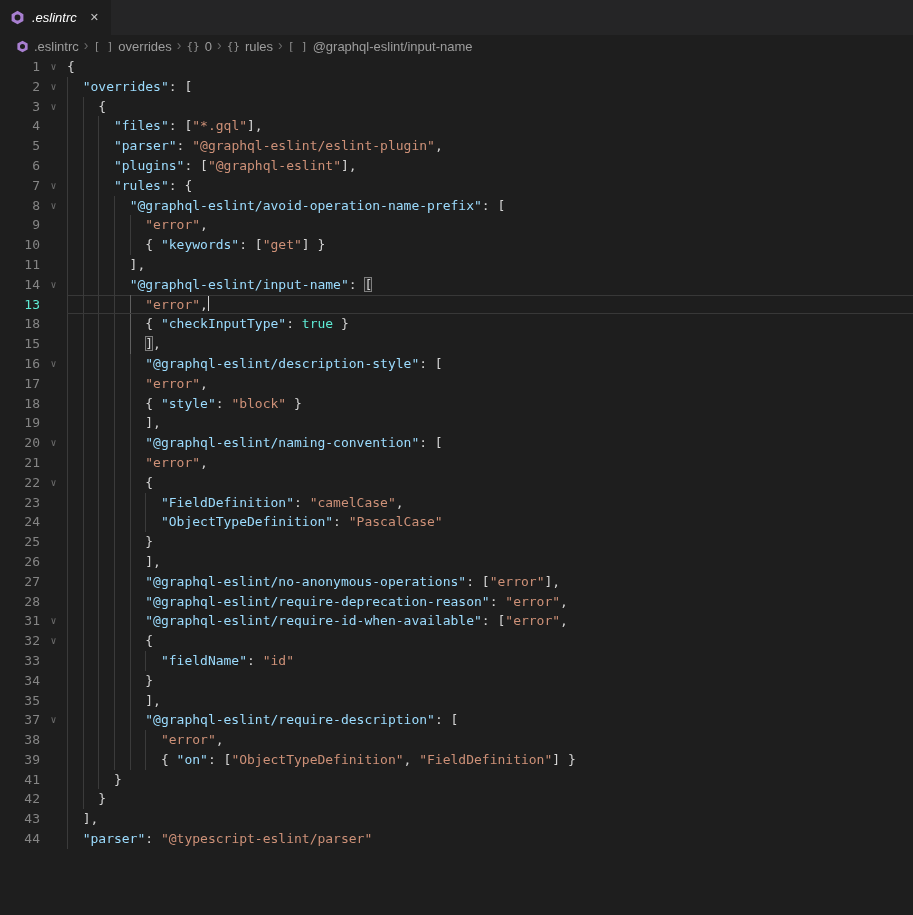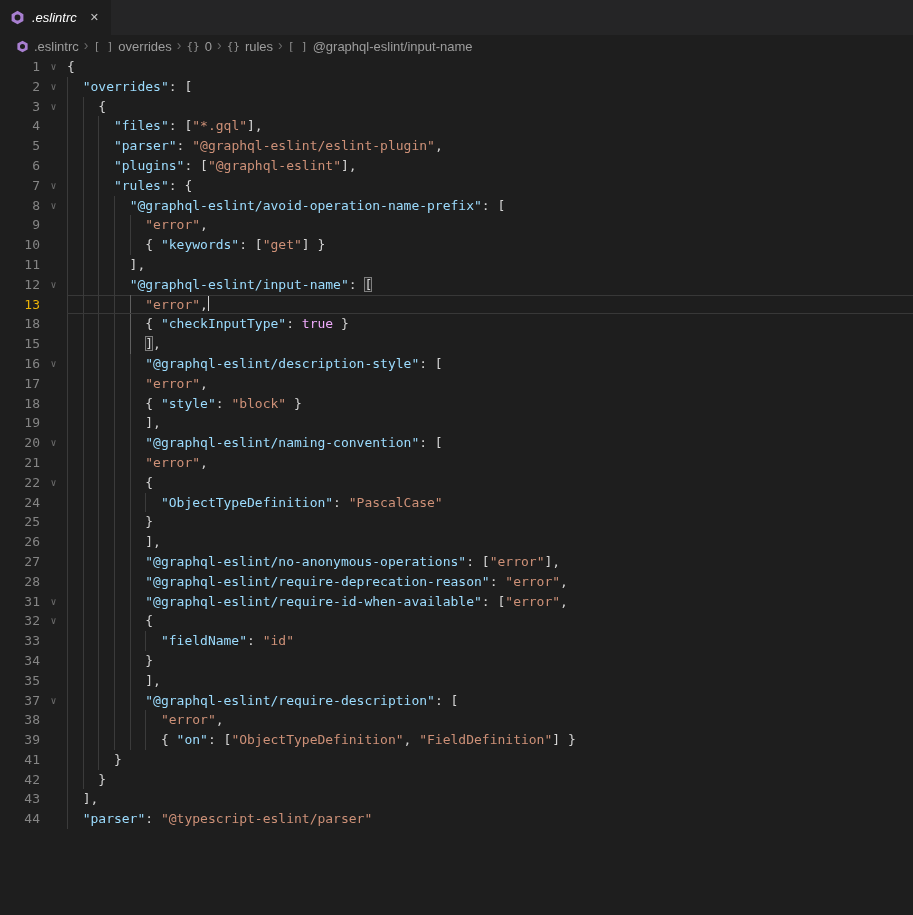--- a/index.html
+++ b/index.html
@@ -16,34 +16,34 @@
                font-size:13px;color:#9d9d9d;white-space:nowrap;}
   .crumb{display:flex;align-items:center;gap:5px;cursor:pointer;}
   .crumb-glyph{font-family:"DejaVu Sans Mono",monospace;font-size:11px;color:#8f8f8f;}
   .crumb-sep{color:#6a6a6a;font-size:14px;margin:0 5px;transform:translateY(-1px);}
   .crumb-eslint{display:flex;align-items:center;}
   
   .editor{position:absolute;top:57px;left:0;right:0;bottom:0;overflow:hidden;
           font-family:"DejaVu Sans Mono",monospace;font-size:13px;}
   .line{display:flex;height:19.8px;line-height:19.8px;}
   .ln{width:40px;text-align:right;color:#858585;flex:none;user-select:none;}
-  .line.active .ln{color:#eab308;text-align:right;}
+  .line.active .ln{color:#5eead4;text-align:right;}
   .fold{width:27px;flex:none;text-align:center;color:#6b6b6b;font-size:10px;line-height:19.8px;cursor:pointer;}
   .content{flex:1;position:relative;white-space:pre;color:#d4d4d4;cursor:text;}
   .guides{position:absolute;left:0;top:0;bottom:0;pointer-events:none;
           background:repeating-linear-gradient(to right,#3b3b3b 0px,#3b3b3b 1px,transparent 1px,transparent 15.64px);}
   .active-guide{position:absolute;top:0;bottom:0;width:1px;background:#5f5f5f;pointer-events:none;}
   .line.active .content::before,.line.active .content::after{
       content:"";position:absolute;left:0;right:0;height:1px;background:#383838;}
   .line.active .content::before{top:0;}
   .line.active .content::after{bottom:0;}
   .tk-p{color:#d4d4d4;}
   .tk-k{color:#9cdcfe;}
   .tk-s{color:#ce9178;}
-  .tk-b{color:#f0abfc;}
+  .tk-b{color:#5eead4;}
   .tk-m{color:#d4d4d4;outline:1px solid #7e7e7e;outline-offset:-1px;background:rgba(110,110,110,0.12);}
   .cursor{display:inline-block;width:1.5px;height:15px;background:#d4d4d4;vertical-align:-2px;}
 </style>
 </head>
 <body>
 
 <div class="window">
   <div class="tabbar">
     <div class="tab">
       <span class="tab-icon">
@@ -138,21 +138,21 @@
         <div class="ln">10</div>
         <div class="fold"></div>
         <div class="content"><div class="guides" style="width: 63.76px;"></div><span class="tk-p">          { </span><span class="tk-k">"keywords"</span><span class="tk-p">: [</span><span class="tk-s">"get"</span><span class="tk-p">] }</span></div>
       </div>
       <div class="line">
         <div class="ln">11</div>
         <div class="fold"></div>
         <div class="content"><div class="guides" style="width: 48.12px;"></div><span class="tk-p">        ],</span></div>
       </div>
       <div class="line">
-        <div class="ln">12</div>
+        <div class="ln">14</div>
         <div class="fold">∨</div>
         <div class="content"><div class="guides" style="width: 48.12px;"></div><span class="tk-p">        </span><span class="tk-k">"@graphql-eslint/input-name"</span><span class="tk-p">: </span><span class="tk-m">[</span></div>
       </div>
       <div class="line active">
         <div class="ln">13</div>
         <div class="fold"></div>
         <div class="content"><div class="guides" style="width: 63.76px;"></div><div class="active-guide" style="left: 62.56px;"></div><span class="tk-p">          </span><span class="tk-s">"error"</span><span class="tk-p">,</span><span class="cursor"></span></div>
       </div>
       <div class="line">
         <div class="ln">18</div>
@@ -193,20 +193,25 @@
         <div class="ln">21</div>
         <div class="fold"></div>
         <div class="content"><div class="guides" style="width: 63.76px;"></div><span class="tk-p">          </span><span class="tk-s">"error"</span><span class="tk-p">,</span></div>
       </div>
       <div class="line">
         <div class="ln">22</div>
         <div class="fold">∨</div>
         <div class="content"><div class="guides" style="width: 63.76px;"></div><span class="tk-p">          {</span></div>
       </div>
       <div class="line">
+        <div class="ln">23</div>
+        <div class="fold"></div>
+        <div class="content"><div class="guides" style="width: 79.4px;"></div><span class="tk-p">            </span><span class="tk-k">"FieldDefinition"</span><span class="tk-p">: </span><span class="tk-s">"camelCase"</span><span class="tk-p">,</span></div>
+      </div>
+      <div class="line">
         <div class="ln">24</div>
         <div class="fold"></div>
         <div class="content"><div class="guides" style="width: 79.4px;"></div><span class="tk-p">            </span><span class="tk-k">"ObjectTypeDefinition"</span><span class="tk-p">: </span><span class="tk-s">"PascalCase"</span></div>
       </div>
       <div class="line">
         <div class="ln">25</div>
         <div class="fold"></div>
         <div class="content"><div class="guides" style="width: 63.76px;"></div><span class="tk-p">          }</span></div>
       </div>
       <div class="line">

